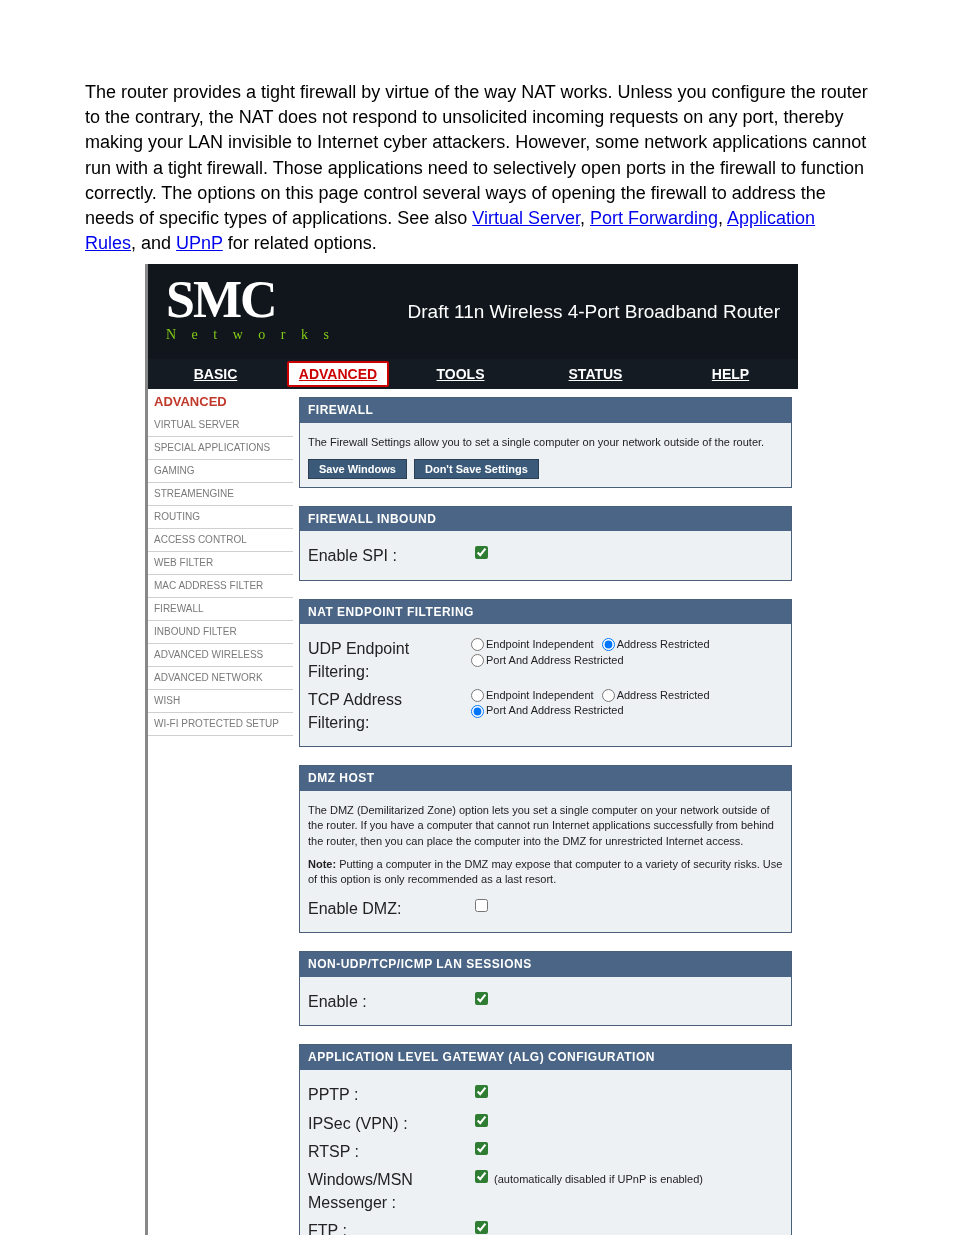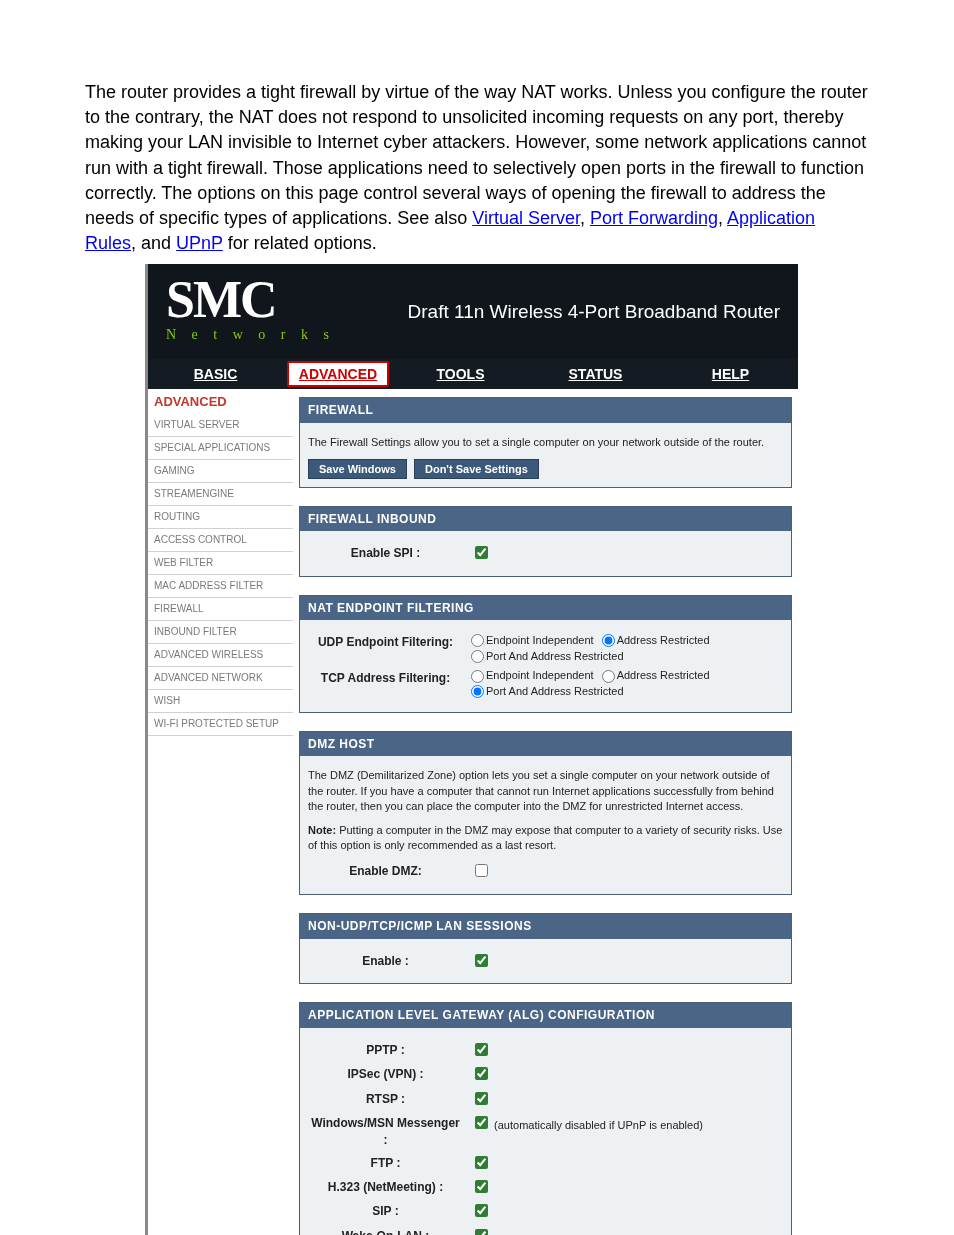--- a/index.html
+++ b/index.html
@@ -146,23 +146,23 @@
     cursor: pointer;
     margin-right: 4px;
   }
   .form-row {
     display: flex;
     align-items: flex-start;
     margin: 4px 0;
   }
   .form-label {
     width: 155px;
-    text-align: center;
-    font-weight: bold;
-    font-size: 12px;
+    text-align: left;
+    font-weight: normal;
+    font-size: 16px;
     padding-right: 8px;
     padding-top: 2px;
   }
   .form-value {
     flex: 1;
     font-size: 11px;
   }
   .radio-opt {
     display: inline-flex;
     align-items: center;

